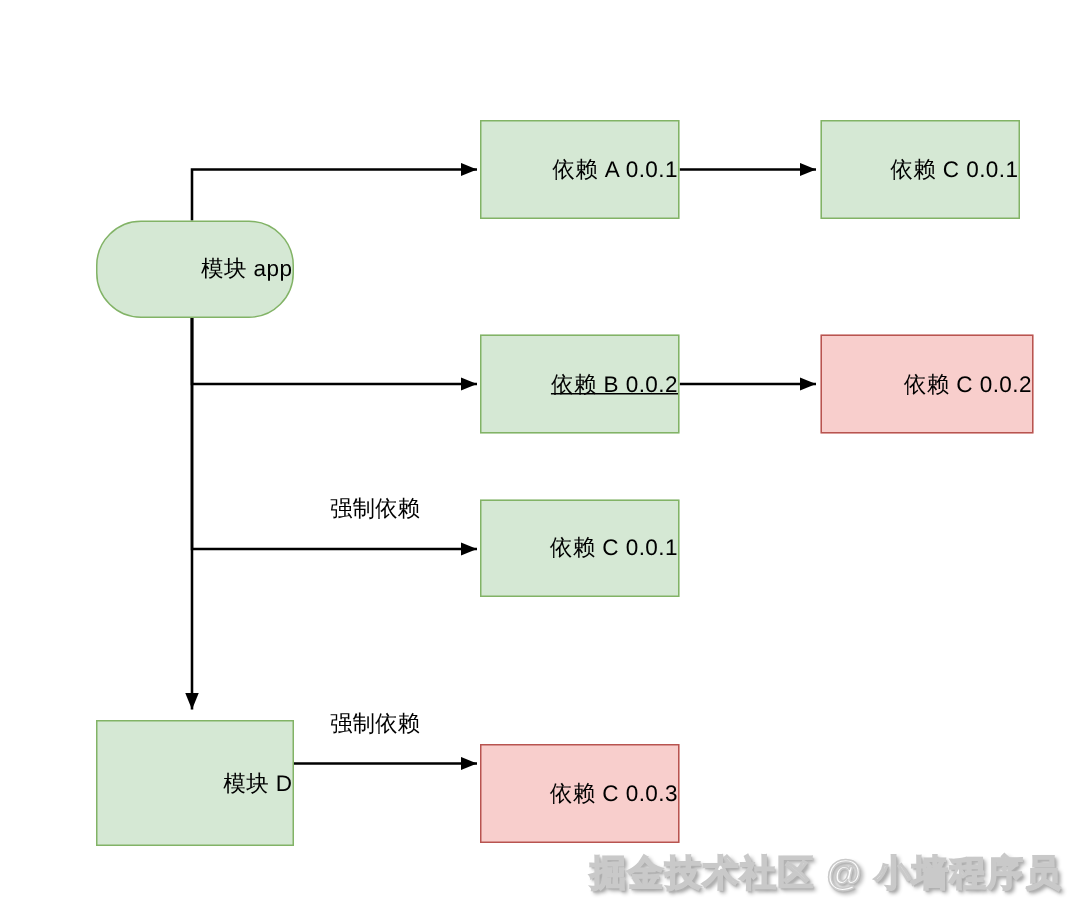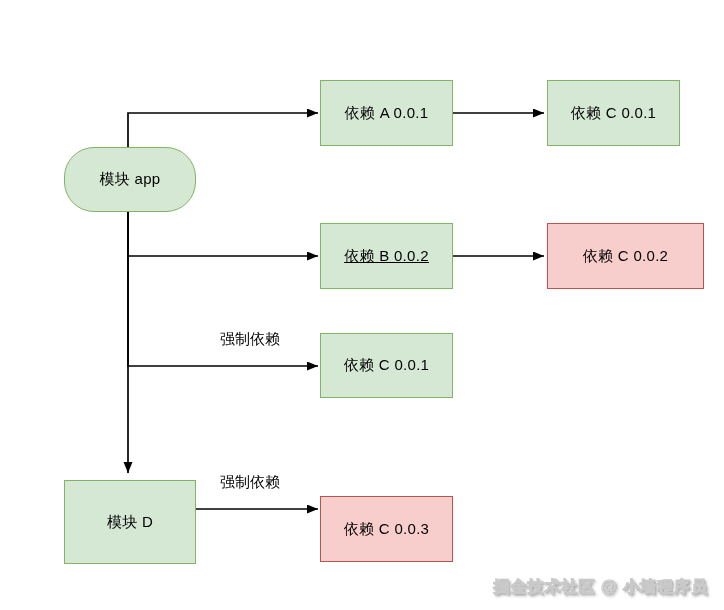--- a/index.html
+++ b/index.html
@@ -23,21 +23,21 @@
     fill: none;
     stroke: var(--line-color, #000000);
     stroke-width: 1.7;
   }
   .arrow-head { fill: var(--line-color, #000000); }
 
   .node {
     position: absolute;
     display: flex;
     align-items: center;
-    justify-content: center;
+    justify-content: flex-end;
     text-align: center;
     font-size: 15px;
     color: var(--node-text, #000000);
     letter-spacing: 0.3px;
   }
   .node.green {
     background: var(--green-fill, #d5e8d4);
     border: 1.5px solid var(--green-border, #82b366);
   }
   .node.red {
@@ -52,21 +52,21 @@
     background: var(--canvas-bg, #ffffff);
     padding: 0 3px;
     white-space: nowrap;
     transform: translateX(-50%);
   }
 
   .watermark {
     position: absolute;
     right: 16px;
     bottom: 12px;
-    font-size: 16px;
+    font-size: 24px;
     font-weight: bold;
     letter-spacing: 1px;
     color: var(--watermark-fill, #fdfdfd);
     -webkit-text-stroke: 1px #c9c9c9;
     text-shadow: 1px 1px 1px #b0b0b0, 2px 2px 3px #8d8d8d;
     white-space: nowrap;
   }
 </style>
 </head>
 <body>
@@ -97,21 +97,21 @@
   </div>
 
   <div class="node green" style="left:547px; top:80px;  width:133px; height:66px;">
     <span>依赖 C 0.0.1</span>
   </div>
 
   <div class="node green" style="left:320px; top:223px; width:133px; height:66px;text-decoration:underline;">
     <span>依赖 B 0.0.2</span>
   </div>
 
-  <div class="node red" style="left:547px; top:223px; width:157px; height:66px;">
+  <div class="node red" style="left:547px; top:223px; width:142px; height:66px;">
     <span>依赖 C 0.0.2</span>
   </div>
 
   <div class="node green" style="left:320px; top:333px; width:133px; height:65px;">
     <span>依赖 C 0.0.1</span>
   </div>
 
   <div class="node green" style="left:64px;  top:480px; width:132px; height:84px;">
     <span>模块 D</span>
   </div>

